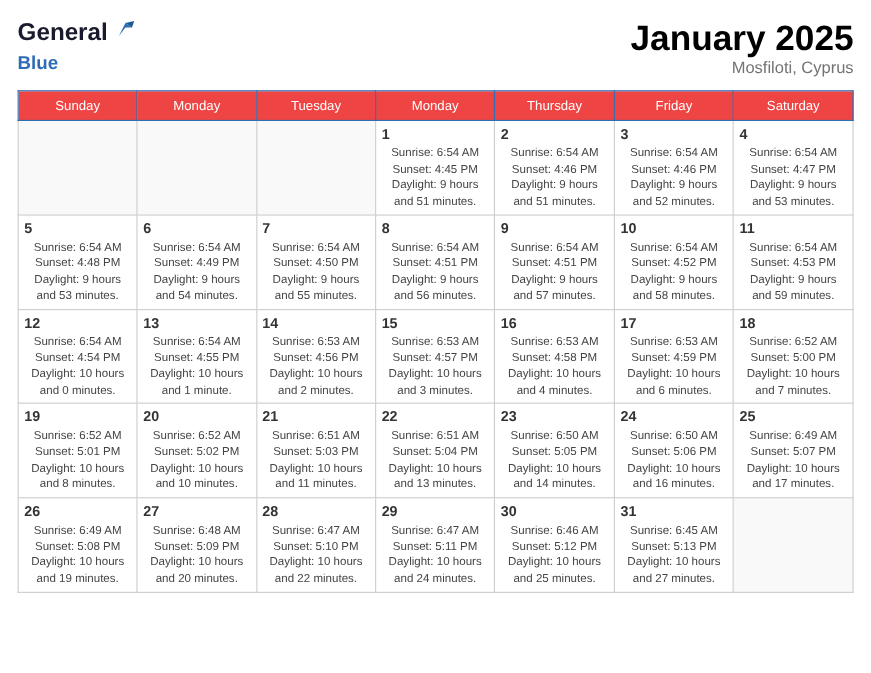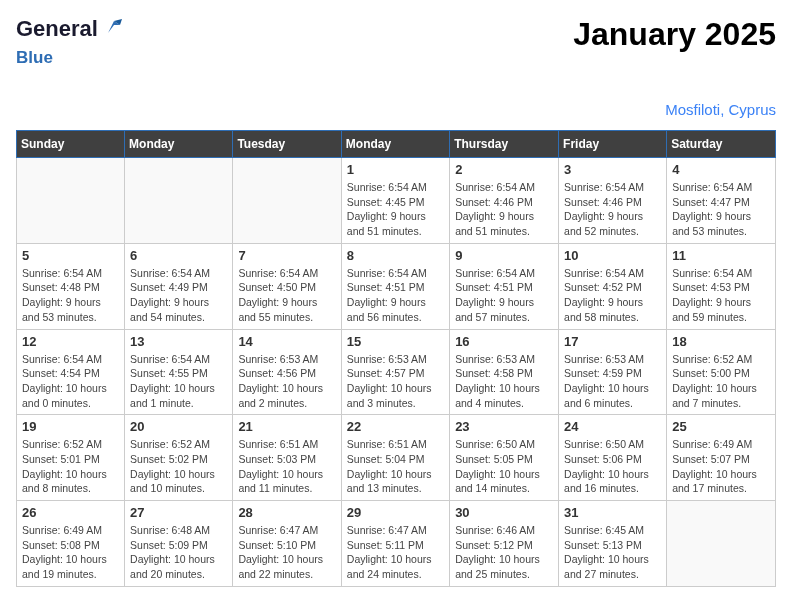--- a/index.html
+++ b/index.html
@@ -32,35 +32,34 @@
     .title-area {
       text-align: right;
     }
     .month-title {
       font-size: 32px;
       font-weight: bold;
       color: #000000;
     }
     .location {
       font-size: 15px;
-      color: #3b82f6;
-      margin-top: 48px;
+      color: #737373;
     }
     .calendar {
       width: 100%;
       border-collapse: collapse;
       font-size: 11px;
     }
     .calendar th {
-      background: #404040;
+      background: #ef4444;
       color: #fff;
       padding: 6px 4px;
-      text-align: left;
+      text-align: center;
       font-size: 12px;
-      font-weight: bold;
+      font-weight: normal;
       border: 1px solid #2e6db4;
     }
     .calendar td {
       border: 1px solid #ccc;
       vertical-align: top;
       padding: 4px 5px;
       width: 113px;
       min-height: 80px;
       background: #fff;
     }
@@ -70,20 +69,21 @@
     .day-num {
       font-size: 13px;
       font-weight: bold;
       color: #333;
       margin-bottom: 3px;
     }
     .day-info {
       color: #444;
       line-height: 1.4;
       font-size: 10.5px;
+      text-align: center;
     }
     .week-row td {
       height: 85px;
     }
   </style>
 </head>
 <body>
 
 <div class="header">
   <div class="logo">

